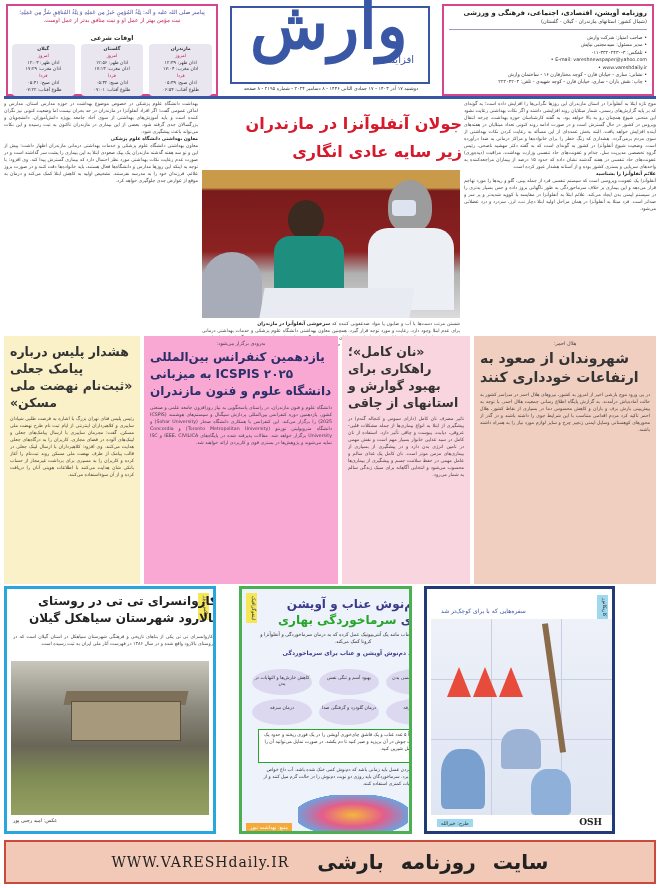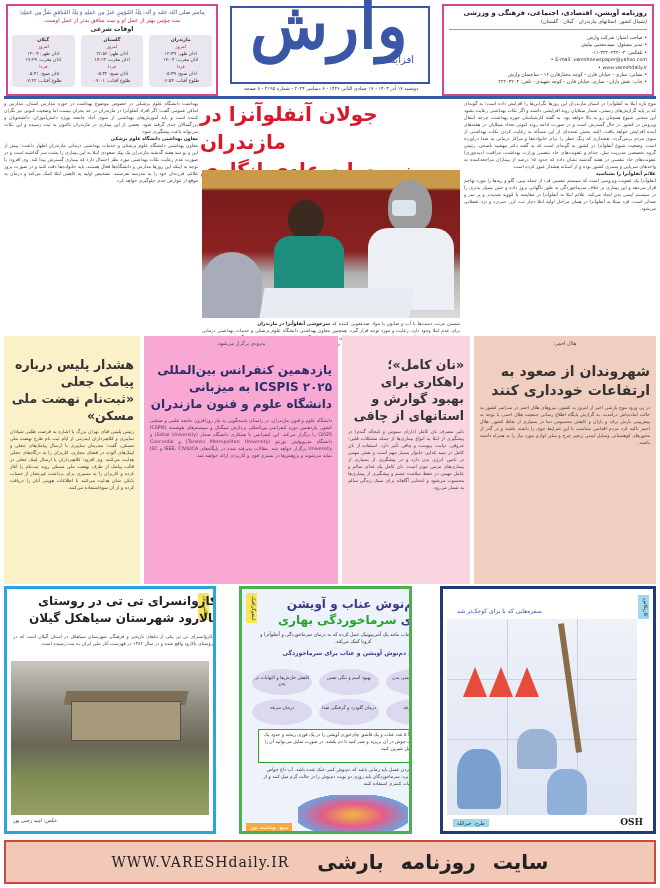--- a/index.html
+++ b/index.html
@@ -3,39 +3,39 @@
 <meta charset="utf-8">
 <style>
 *{box-sizing:border-box;margin:0;padding:0}
 body{width:660px;height:888px;background:#fff;font-family:"DejaVu Sans",sans-serif;overflow:hidden;position:relative;color:#333}
 .abs{position:absolute}
 
 .hdr-left{left:6px;top:4px;width:212px;height:92px;border:2px solid #d6468f;padding:2px 4px}
 .hadith{font-size:5.6px;line-height:8px;text-align:center;color:#4a4a9a;direction:rtl}
 .hadith .ar{color:#4a4a9a}
 .hadith .fa{color:#c2185b}
-.oqat-title{font-size:6.5px;font-weight:bold;text-align:center;margin:1px 0 2px;direction:rtl}
+.oqat-title{font-size:6.5px;font-weight:bold;text-align:center;margin:10px 0 2px;direction:rtl}
 .cities{display:flex;gap:6px;justify-content:space-between;direction:rtl}
 .city{flex:1;background:#e9e6ef;border-radius:4px;padding:2px 3px;font-size:4.6px;line-height:6.8px;text-align:center}
 .city .cn{font-weight:bold;color:#333}
 .city .sub{color:#c2185b}
 .hdr-mid{left:224px;top:4px;width:214px;height:86px}
 .logo-box{position:absolute;left:6px;top:2px;width:200px;height:78px;border:2px solid #3a57a6}
 .logo-text{position:absolute;left:18px;top:-14px;font-family:"DejaVu Serif",serif;font-size:64px;color:#3a57a6;font-weight:bold;line-height:1;direction:rtl}
 .logo-sub{position:absolute;right:14px;top:46px;font-size:10px;color:#3a57a6;direction:rtl}
 .dateline{position:absolute;left:0;top:82px;width:214px;font-size:4.8px;text-align:center;direction:rtl;color:#333}
 .hdr-right{left:442px;top:4px;width:212px;height:92px;border:2px solid #d6468f;padding:3px 5px;direction:rtl}
 .hr-title{font-size:6.8px;font-weight:bold;color:#222}
 .hr-sub{font-size:5px;color:#333;margin-top:1px}
 .hr-line{height:1px;background:#9a9ac8;margin:5px 0 4px}
 .hr-info{font-size:4.8px;line-height:7.4px;color:#333}
 .hr-info div::before{content:"• ";}
 .top-rule{left:4px;top:96px;width:652px;height:3px;background:#3a57a6}
 
-.headline{left:200px;top:100px;width:262px;text-align:left;color:#d7192c;font-weight:bold;font-size:20px;line-height:28px;direction:rtl}
+.headline{left:200px;top:110px;width:262px;text-align:right;color:#d7192c;font-weight:bold;font-size:16px;line-height:28px;direction:rtl}
 .photo{left:202px;top:170px;width:258px;height:148px;background:linear-gradient(180deg,#c89a4a 0%,#c89a4a 12%,#7a1b1b 14%,#8c2222 55%,#b0b0b0 70%,#dcdcdc 100%)}
 .photo .kid{position:absolute;left:72px;top:30px;width:70px;height:110px}
 .kid .head{position:absolute;left:14px;top:0;width:36px;height:40px;border-radius:50%;background:#3b2a20}
 .kid .body{position:absolute;left:0;top:36px;width:70px;height:74px;background:#1e8f7f;border-radius:16px 16px 0 0}
 .photo .doc{position:absolute;left:152px;top:10px;width:100px;height:130px}
 .doc .hij{position:absolute;left:34px;top:0;width:44px;height:52px;border-radius:50% 50% 40% 40%;background:#9c9c9c}
 .doc .mask{position:absolute;left:38px;top:20px;width:24px;height:16px;background:#dde4ef;border-radius:4px}
 .doc .coat{position:absolute;left:14px;top:48px;width:86px;height:82px;background:#eceff4;border-radius:20px 20px 0 0}
 .photo .chair{position:absolute;left:0;top:82px;width:60px;height:66px;background:#a7acb8;border-radius:30px 30px 0 0}
 .photo .papers{position:absolute;left:60px;top:118px;width:150px;height:30px;background:#e8ecf2;transform:skewX(-10deg)}
@@ -45,27 +45,27 @@
 .sub-h{font-weight:bold;color:#222}
 .cap-l{left:202px;top:320px;width:128px;height:32px}
 .cap-r{left:332px;top:320px;width:128px;height:32px}
 
 .box{position:absolute;top:336px;height:248px;padding:4px 6px;direction:rtl;overflow:hidden}
 .b-hilal{left:474px;width:182px;background:#f0cfc0}
 .b-nan{left:342px;width:128px;background:#f9d5df}
 .b-conf{left:144px;width:194px;background:#f9a8d4}
 .b-police{left:4px;width:136px;background:#fbf1c8}
 .kicker{font-size:5px;text-align:center;color:#444}
-.bx-title{font-weight:bold;color:#333;text-align:right;font-size:12.5px;line-height:17px;margin:16px 0 4px}
+.bx-title{font-weight:bold;color:#333;text-align:left;font-size:12.5px;line-height:17px;margin:3px 0 4px}
 .b-conf .bx-title{color:#2a2f6a;font-size:12px}
 
 .bot{position:absolute;top:586px;height:248px;border:3px solid;overflow:hidden}
 .b-cara{left:4px;width:212px;border-color:#29a6de;background:#fff}
 .b-info{left:239px;width:173px;border-color:#4caf50;background:#eef2fa}
-.b-cart{left:440px;width:216px;border-color:#223a78;background:#fff}
+.b-cart{left:424px;width:191px;border-color:#223a78;background:#fff}
 .tag{position:absolute;right:4px;top:4px;width:11px;padding:3px 0;background:#f5e65a;font-size:5px;writing-mode:vertical-rl;text-align:center;color:#333}
 .cara-title{position:absolute;left:20px;top:4px;width:190px;text-align:right;font-weight:bold;font-size:12px;line-height:17px;direction:rtl;color:#222}
 .cara-text{position:absolute;left:6px;top:44px;width:200px;height:26px}
 .cara-photo{position:absolute;left:4px;top:72px;width:198px;height:154px;background:linear-gradient(180deg,#c9c6bd 0%,#8d8a7f 30%,#6a6657 55%,#7f8b55 75%,#94a162 100%)}
 .cara-photo .bldg{position:absolute;left:60px;top:40px;width:110px;height:40px;background:#a79a7c;border:1px solid #5a5040}
 .cara-photo .roof{position:absolute;left:54px;top:30px;width:122px;height:14px;background:#7e6f58;transform:skewX(-12deg)}
 .cara-cap{position:absolute;left:6px;top:228px;font-size:5px;direction:rtl;color:#333}
 .info-tag{position:absolute;left:4px;top:4px;width:11px;padding:3px 0;background:#f5e65a;font-size:5px;writing-mode:vertical-rl;text-align:center}
 .info-t1{position:absolute;left:18px;top:8px;width:186px;text-align:center;color:#3b3a8a;font-weight:bold;font-size:12px;direction:rtl}
 .info-t2{position:absolute;left:18px;top:24px;width:186px;text-align:center;color:#3b3a8a;font-weight:bold;font-size:12px;direction:rtl}

